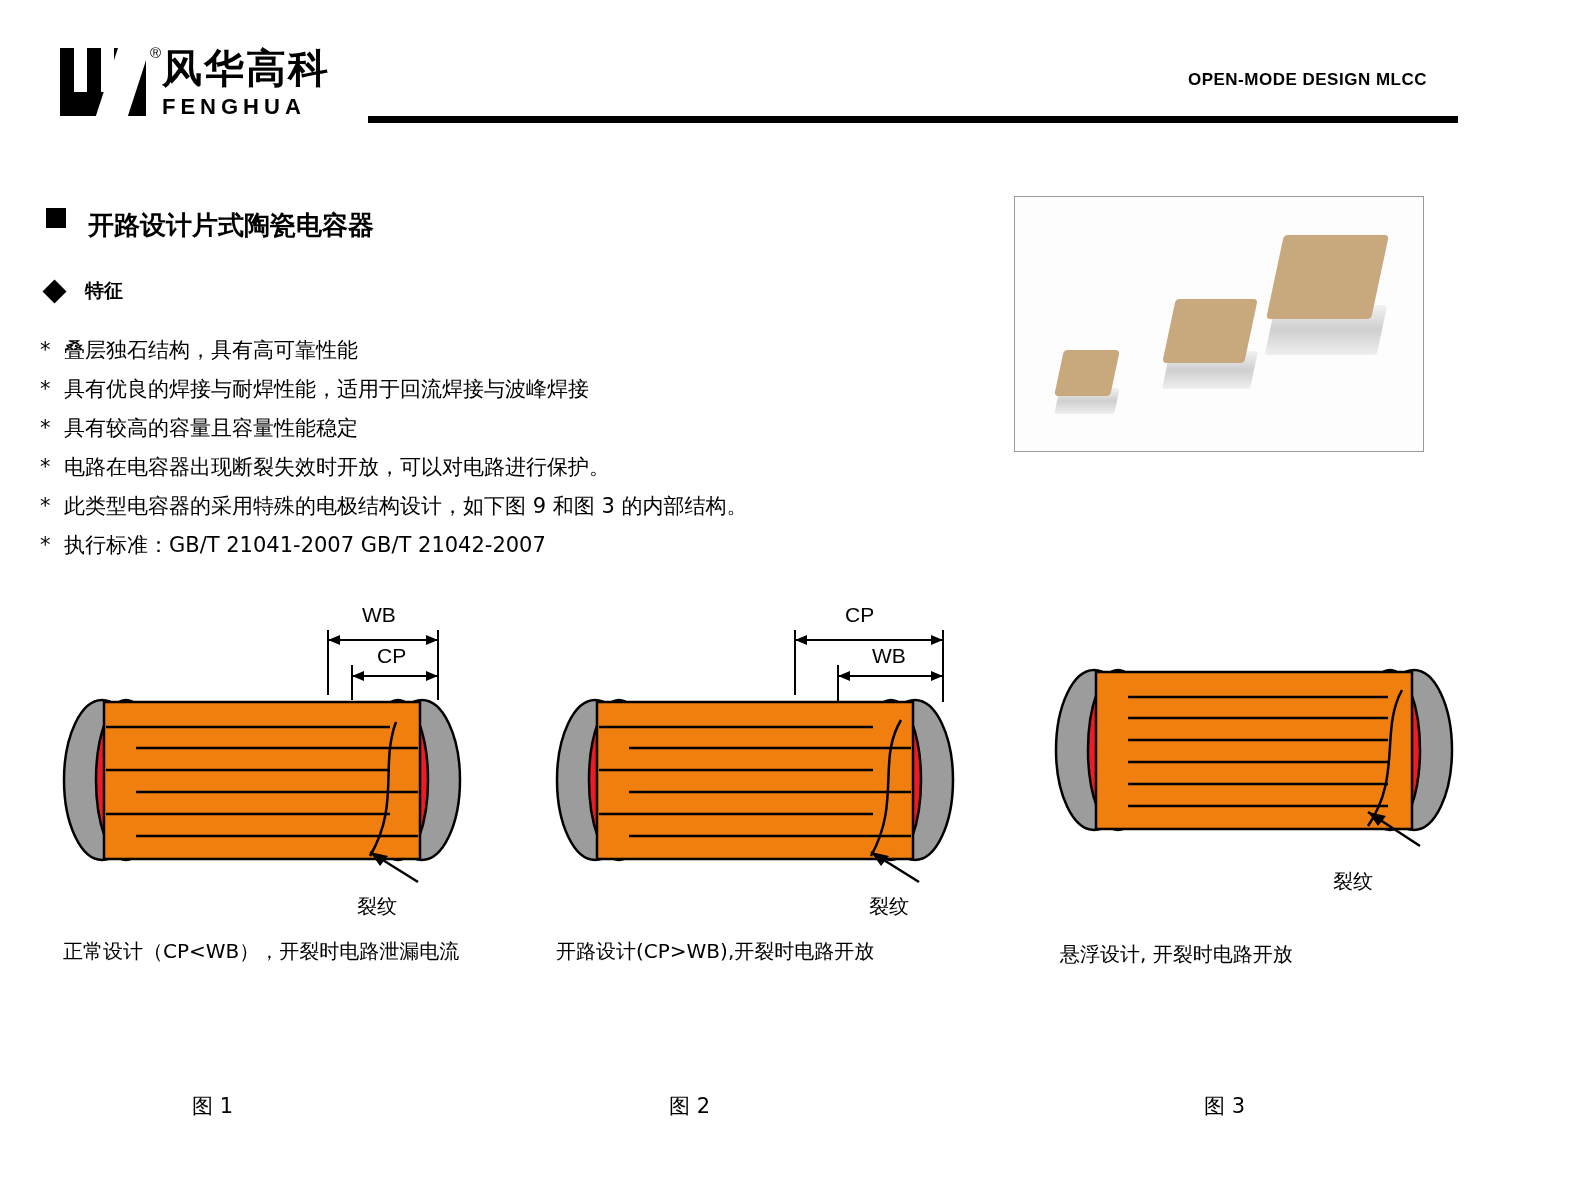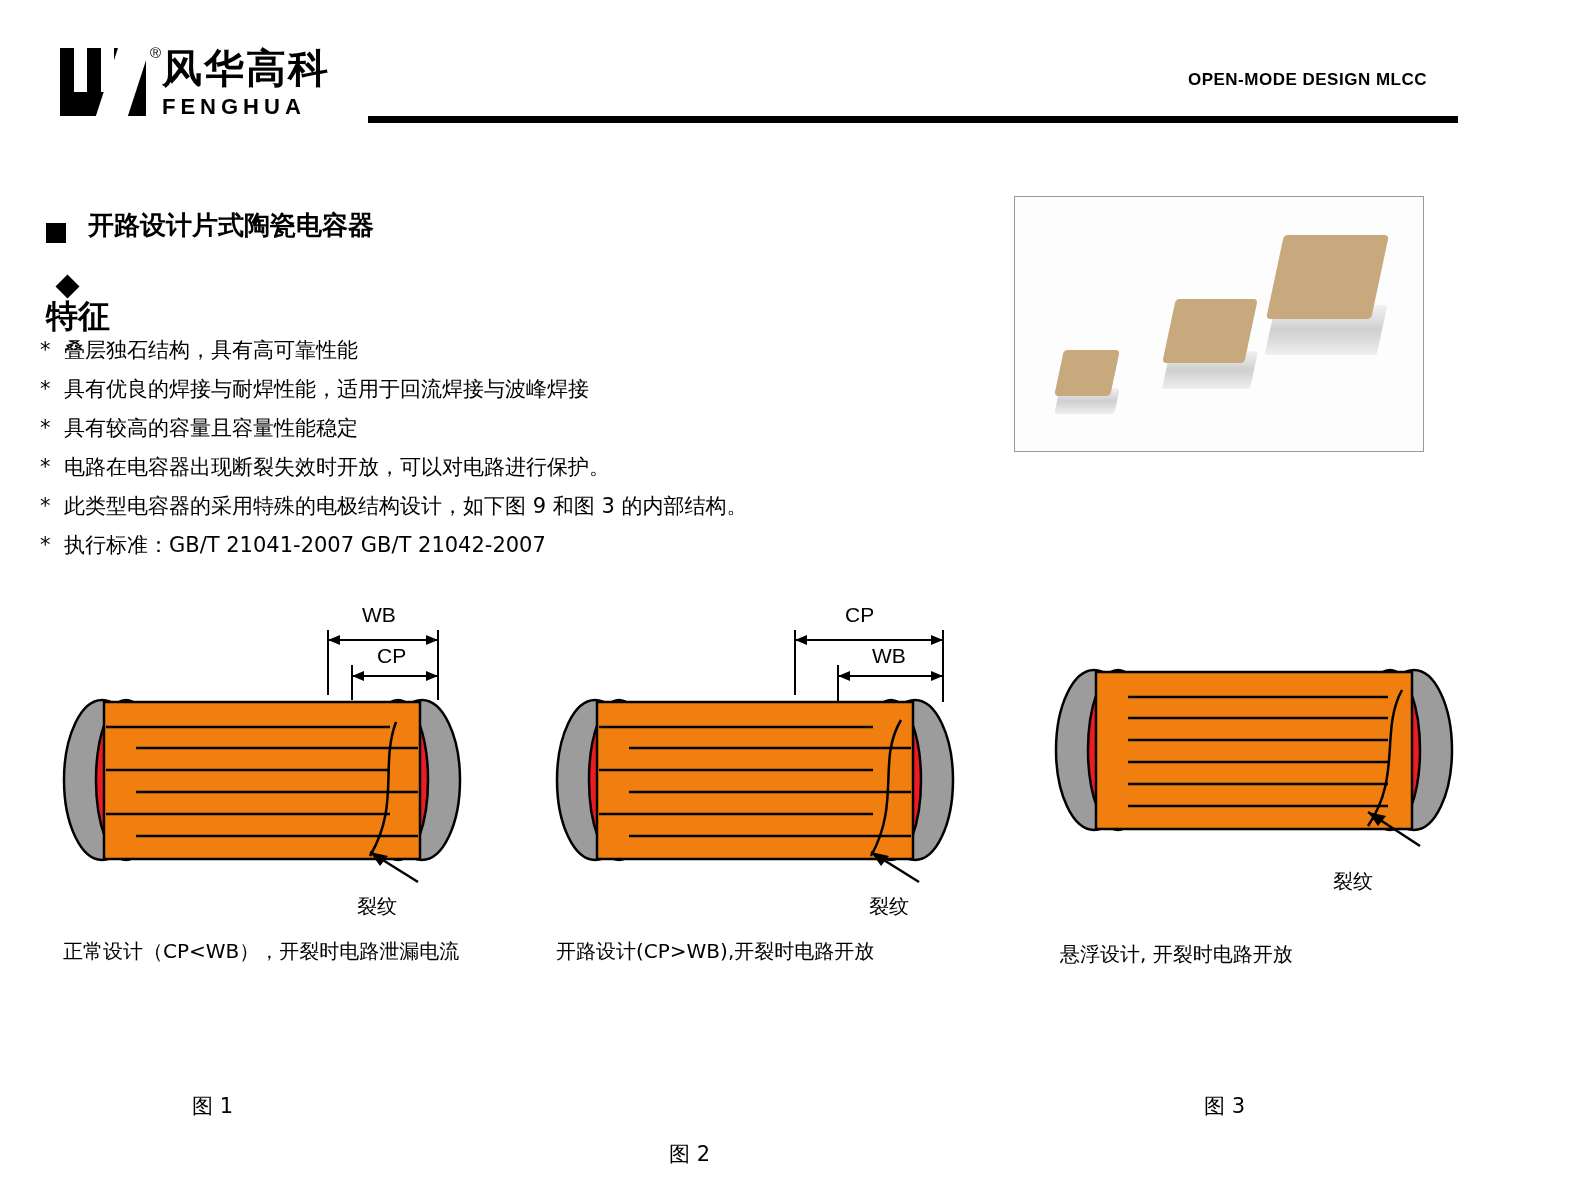--- a/index.html
+++ b/index.html
@@ -98,40 +98,39 @@
     border-bottom: 2px solid #000000;
     box-sizing: content-box;
   }
 
   
   .section-title {
     position: absolute;
     left: 46px;
     top: 208px;
     display: flex;
-    align-items: flex-end;
+    align-items: flex-start;
     font-size: 26px;
     font-weight: bold;
     font-family: Liberation Serif, serif;
   }
   .sq-bullet {
     width: 20px; height: 20px;
     background: #000;
     margin-right: 22px;
   }
   .sub-title {
     position: absolute;
     left: 46px;
     top: 278px;
     display: flex;
     align-items: center;
-    font-size: 32px;
+    font-size: 19px;
     font-weight: bold;
     font-family: "DejaVu Sans", sans-serif;
-    flex-direction: column;
   }
   .di-bullet {
     width: 17px; height: 17px;
     background: #000;
     transform: rotate(45deg);
     margin-right: 22px;
   }
 
   .features {
     position: absolute;
@@ -211,21 +210,21 @@
   .cap1 { left: 63px; top: 935px; width: 400px; }
   .cap2 { left: 556px; top: 935px; width: 400px; }
   .cap3 { left: 1060px; top: 938px; width: 400px; }
 
   .fig-num {
     position: absolute;
     font-size: 21px;
     font-family: "DejaVu Sans", sans-serif;
   }
   .num1 { left: 192px; top: 1092px; }
-  .num2 { left: 669px; top: 1092px; margin-top: 48px; }
+  .num2 { left: 669px; top: 1092px; }
   .num3 { left: 1204px; top: 1092px; }
 
   .crack-label {
     position: absolute;
     font-size: 20px;
     font-family: "DejaVu Sans", sans-serif;
   }
   .crack1 { left: 357px; top: 893px; }
   .crack2 { left: 869px; top: 893px; }
   .crack3 { left: 1333px; top: 868px; }

